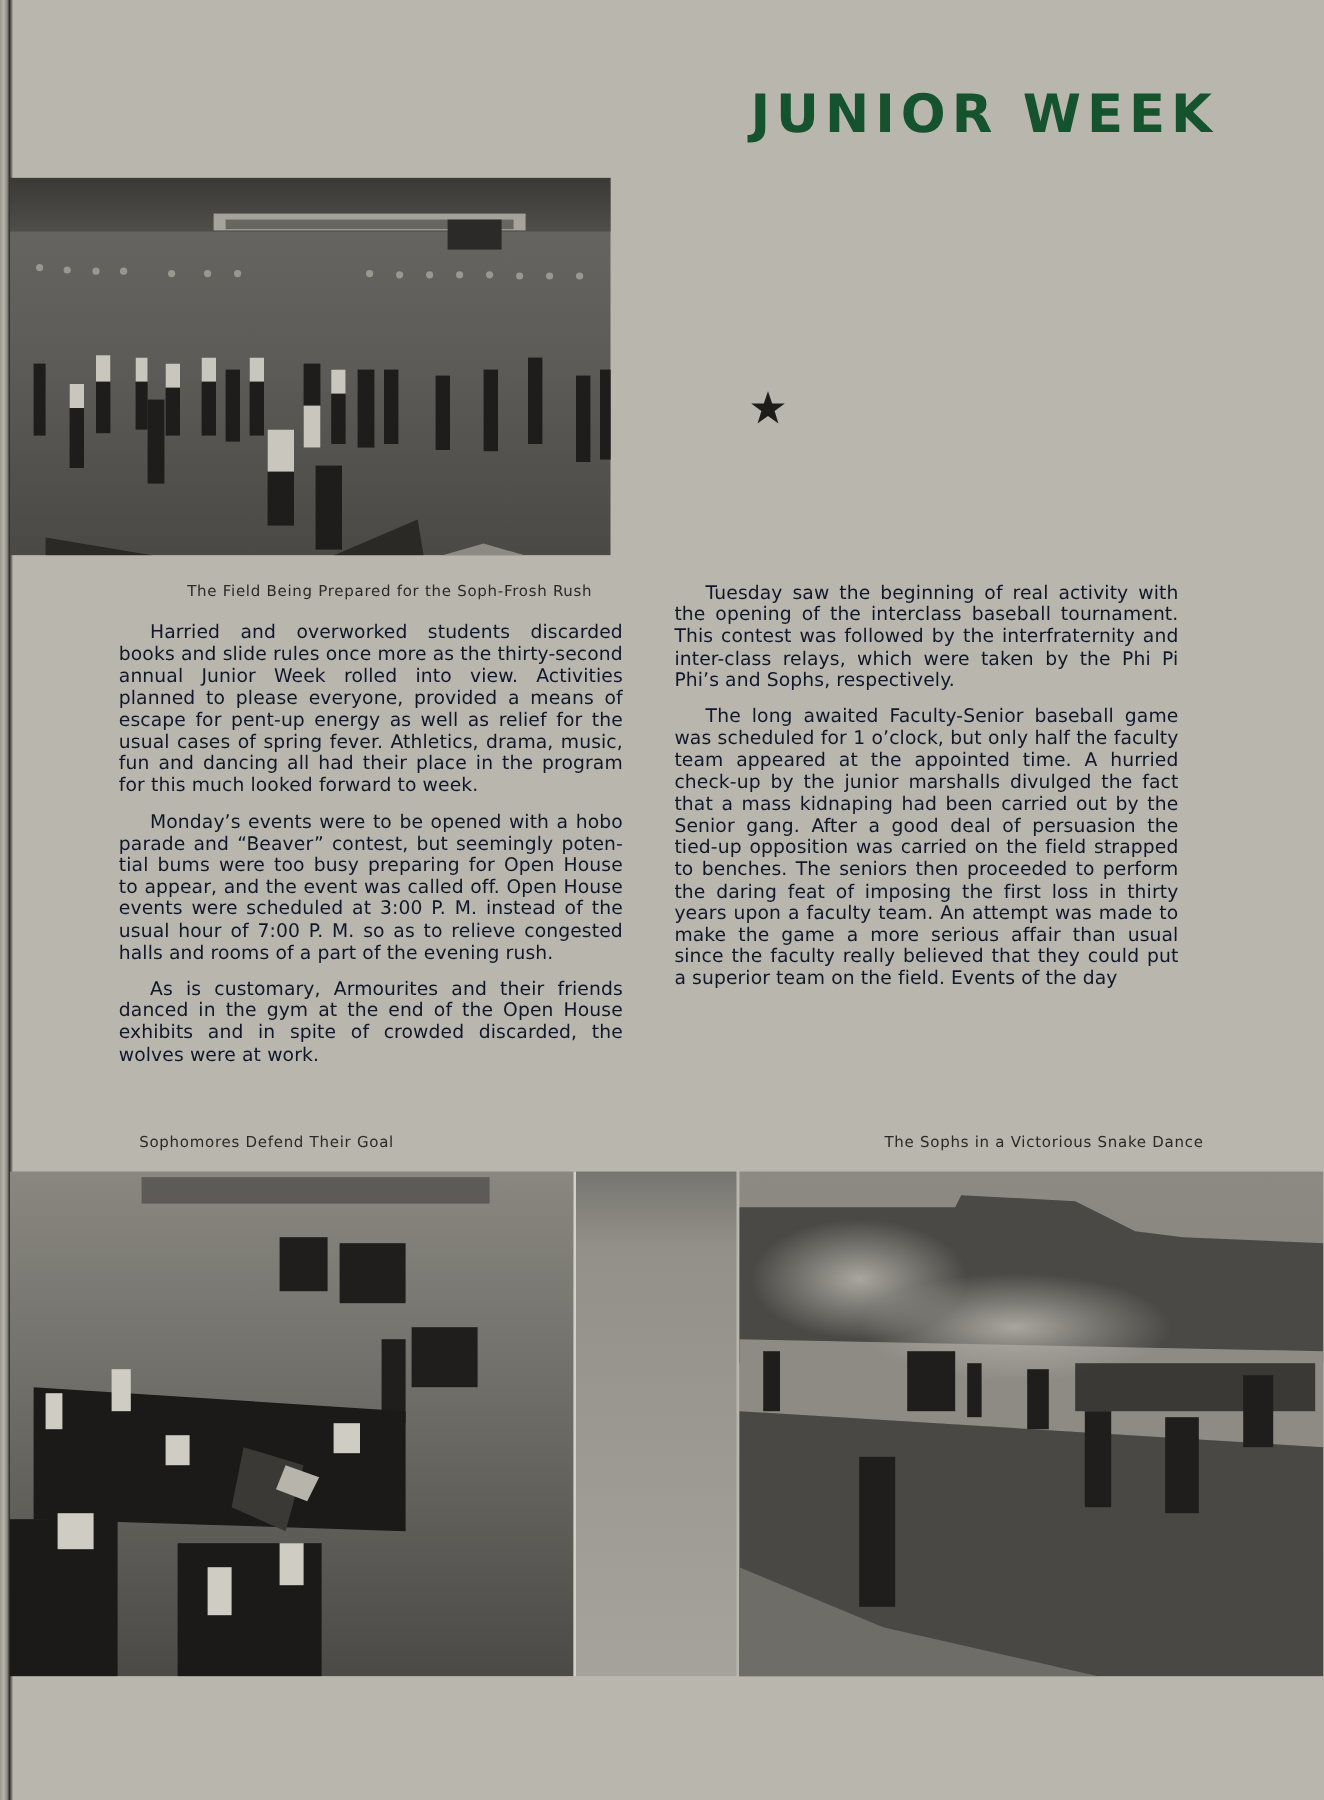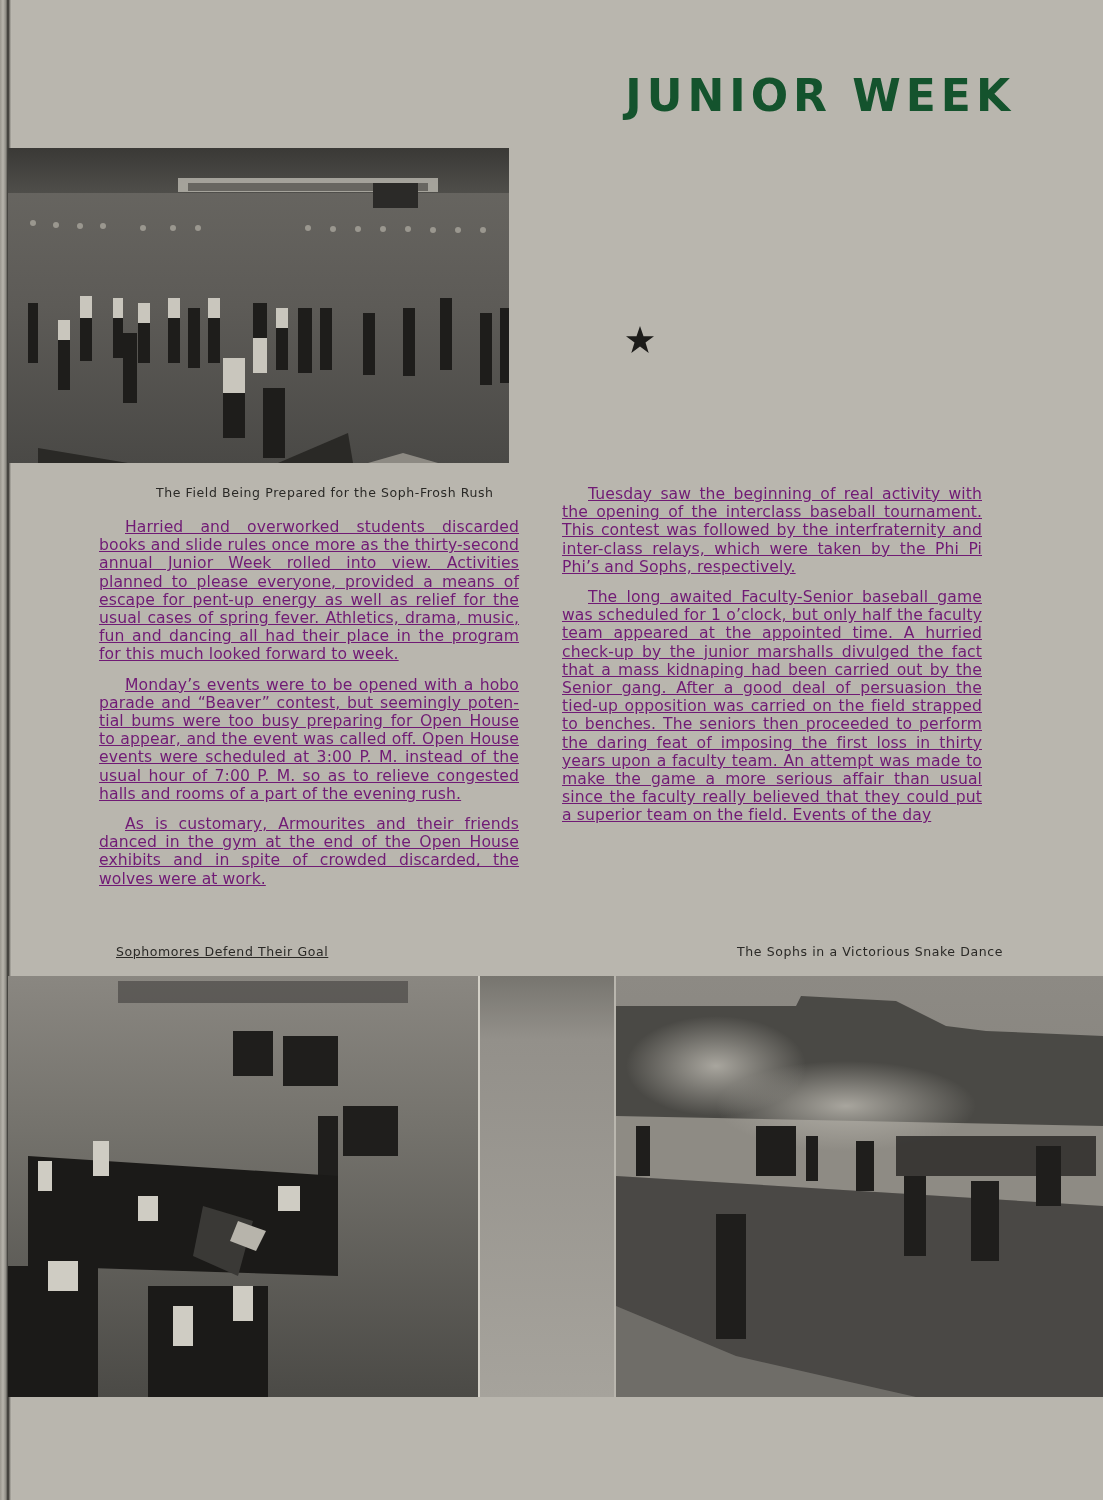--- a/index.html
+++ b/index.html
@@ -54,33 +54,32 @@
 
     .caption {
       position: absolute;
       font-family: "DejaVu Sans", sans-serif;
       font-size: 12.5px;
       letter-spacing: 0.6px;
       color: #2a2926;
       white-space: nowrap;
     }
     #caption-top { left: 146px; top: 485px; margin-left: 10px; }
-    #caption-bl { left: 116px; top: 944px; text-decoration: underline; }
+    #caption-bl { left: 116px; top: 944px; }
     #caption-br { right: 100px; top: 944px; margin-left: 39px; }
 
     .column {
       position: absolute;
       width: 420px;
       font-family: "DejaVu Sans", sans-serif;
       font-size: 15.6px;
       line-height: 18.2px;
       letter-spacing: 0.1px;
-      color: #701a75;
+      color: #0f172a;
       text-align: justify;
-      text-decoration: underline;
     }
     .column p {
       margin: 0 0 12px 0;
       text-indent: 26px;
       hyphens: manual;
     }
     #col-left { left: 99px; top: 506px; margin-top: 12px; }
     #col-right { left: 562px; top: 485px; }
   </style>
 </head>

